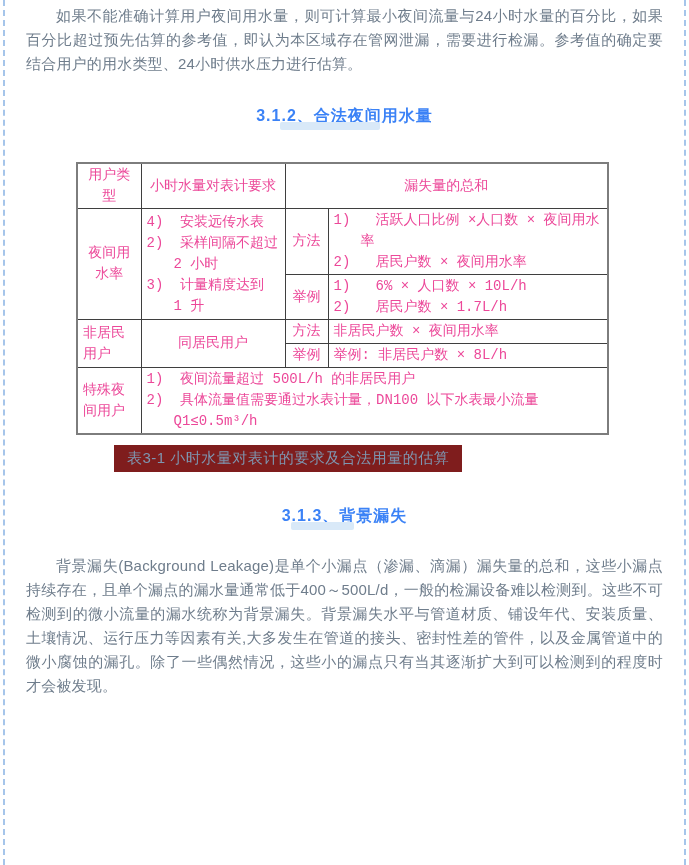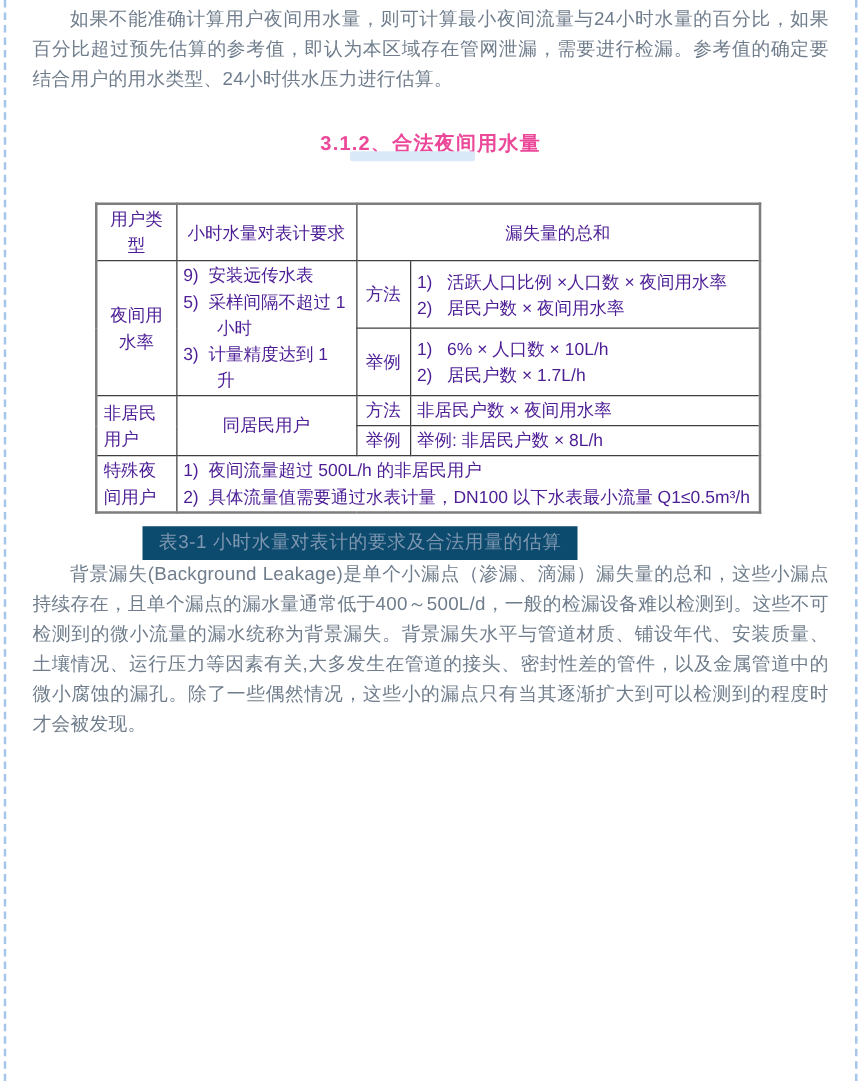--- a/index.html
+++ b/index.html
@@ -15,45 +15,45 @@
   .body-para {
     margin:0; font-size:15px; line-height:24px; color:#6f7d8c;
     text-align:justify; text-indent:2em; letter-spacing:0.2px;
   }
   .para-intro { margin-bottom:28px; }
   .section-heading { text-align:center; }
   .heading-312 { margin:22px 0 34px; }
   .heading-313 { margin:32px 0 26px; }
   .heading-text {
     display:inline-block; position:relative; font-size:16px; font-weight:bold;
-    color:#ec4899; line-height:24px; letter-spacing:1px;
+    color:#3b82f6; line-height:24px; letter-spacing:1px;
   }
   .heading-underline {
     position:absolute; left:2px; bottom:-9px; height:8px;
     background:#d9e9f8; border-radius:2px;
   }
   .bar-312 { width:100px; }
   .bar-313 { width:63px; }
   .water-table {
     border-collapse:collapse; margin:0 0 0 50px; width:531px;
-    table-layout:fixed; font-size:14px; line-height:21px; color:#4c1d95;
+    table-layout:fixed; font-size:14px; line-height:21px; color:#ec4899;
     border:2px solid #7d7d7d;
-    font-family:Liberation Sans, sans-serif;
+    font-family:Liberation Mono, monospace;
   }
   .water-table th, .water-table td {
     border:1px solid #3f3f3f; padding:1px 5px; vertical-align:middle;
     overflow:hidden;
   }
   .water-table th { font-weight:normal; text-align:center; height:24px; }
   .cell-center { text-align:center; }
   .cell-pad { padding-top:3px; padding-bottom:3px; }
   .num-item { padding-left:27px; text-indent:-27px; white-space:pre-wrap; }
   .caption-row { margin:10px 0 0 0; }
   .table-caption {
-    display:inline-block; margin-left:88px; background:#0c4a6e; color:#7e96b0;
+    display:inline-block; margin-left:88px; background:#7f1d1d; color:#7e96b0;
     font-size:15px; line-height:20px; padding:3px 13px 4px; letter-spacing:0.5px;
   }
 </style>
 </head>
 <body>
 
 <div class="page">
 
   <p class="body-para para-intro">如果不能准确计算用户夜间用水量，则可计算最小夜间流量与24小时水量的百分比，如果百分比超过预先估算的参考值，即认为本区域存在管网泄漏，需要进行检漏。参考值的确定要结合用户的用水类型、24小时供水压力进行估算。</p>
 
@@ -72,22 +72,22 @@
     </colgroup>
     <tbody>
         <tr>
       <th>用户类型</th>
       <th>小时水量对表计要求</th>
       <th colspan="2">漏失量的总和</th>
     </tr>
     <tr>
       <td rowspan="2" class="cell-center">夜间用水率</td>
       <td rowspan="2" class="cell-pad">
-        <div class="num-item">9)  安装远传水表</div>
-        <div class="num-item">5)  采样间隔不超过 1 小时</div>
+        <div class="num-item">4)  安装远传水表</div>
+        <div class="num-item">2)  采样间隔不超过 2 小时</div>
         <div class="num-item">3)  计量精度达到 1 升</div>
       </td>
       <td class="cell-center">方法</td>
       <td class="cell-pad">
         <div class="num-item">1)   活跃人口比例 ×人口数 × 夜间用水率</div>
         <div class="num-item">2)   居民户数 × 夜间用水率</div>
       </td>
     </tr>
     <tr>
       <td class="cell-center">举例</td>
@@ -113,16 +113,19 @@
         <div class="num-item">2)  具体流量值需要通过水表计量，DN100 以下水表最小流量 Q1≤0.5m³/h</div>
       </td>
     </tr>
   </tbody>
     </table>
 
   <div class="caption-row">
     <span class="table-caption">表3-1 小时水量对表计的要求及合法用量的估算</span>
   </div>
 
+  <div class="section-heading heading-313">
+    <span class="heading-text">3.1.3、背景漏失</span><span style="position:relative; display:inline-block;"><span class="heading-underline bar-313" style="left:-116px;"></span></span>
+  </div>
 
   <p class="body-para">背景漏失(Background Leakage)是单个小漏点（渗漏、滴漏）漏失量的总和，这些小漏点持续存在，且单个漏点的漏水量通常低于400～500L/d，一般的检漏设备难以检测到。这些不可检测到的微小流量的漏水统称为背景漏失。背景漏失水平与管道材质、铺设年代、安装质量、土壤情况、运行压力等因素有关,大多发生在管道的接头、密封性差的管件，以及金属管道中的微小腐蚀的漏孔。除了一些偶然情况，这些小的漏点只有当其逐渐扩大到可以检测到的程度时才会被发现。</p>
 
 </div>
 
 </body></html>

